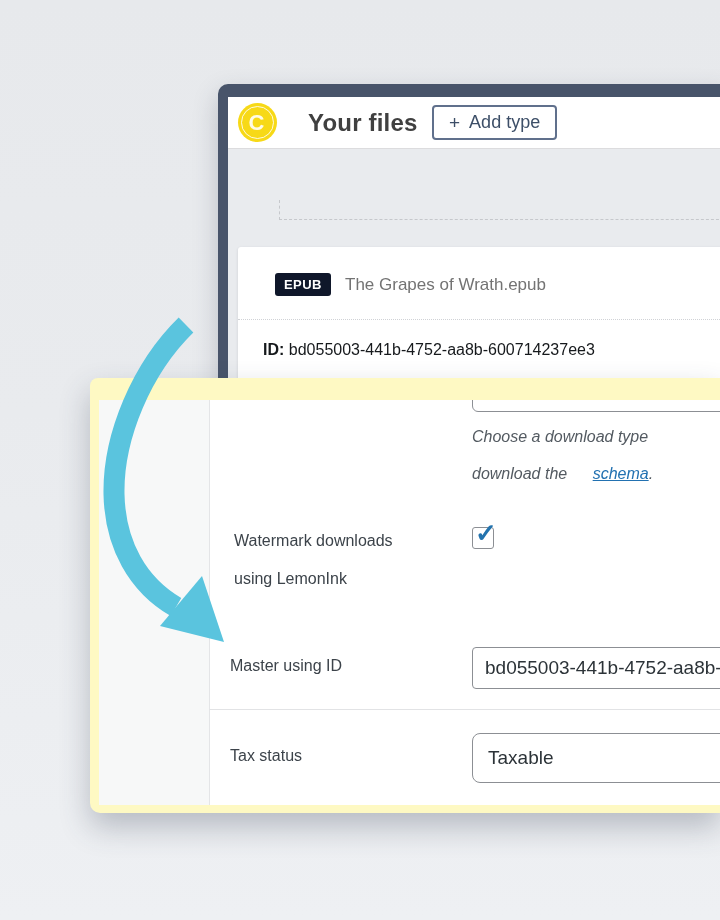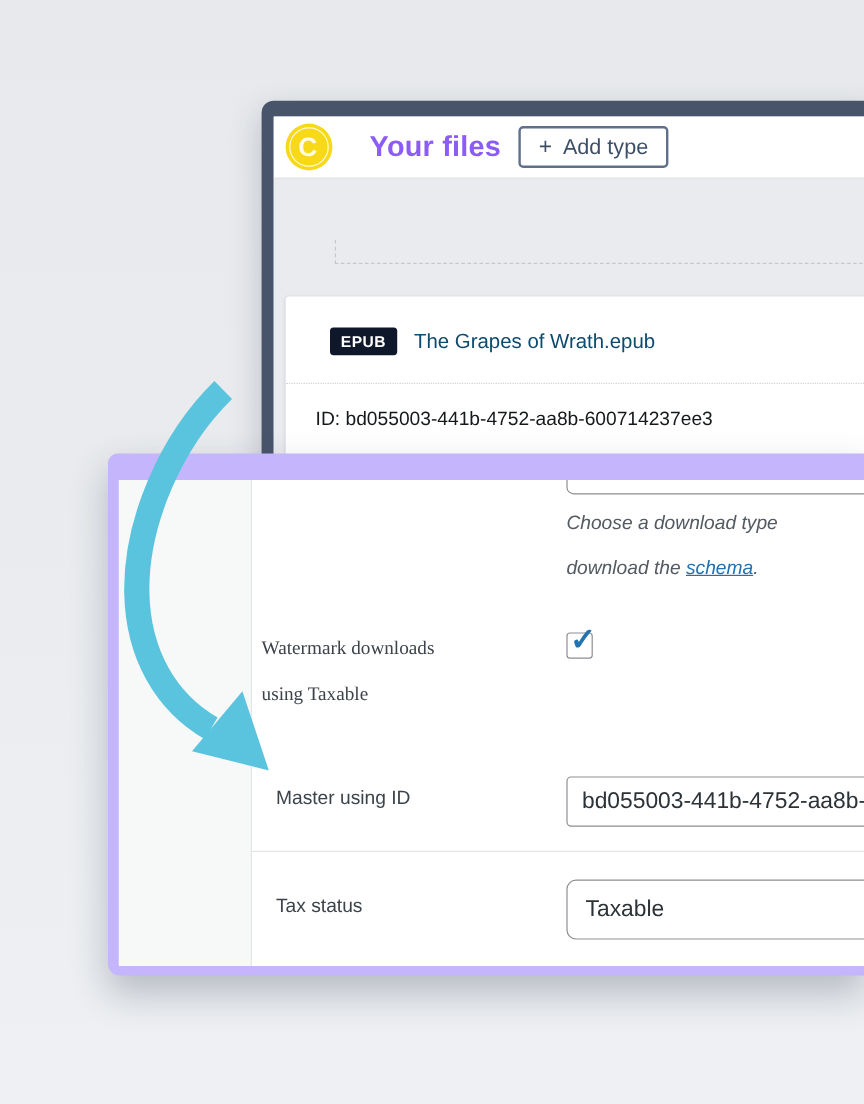--- a/index.html
+++ b/index.html
@@ -17,54 +17,54 @@
     box-shadow:0 10px 25px rgba(55,65,85,.25);
     z-index:10;
   }
   .win1-inner{width:500px;height:307px;background:#e9ebee;overflow:hidden;position:relative;}
   .files-header{position:relative;height:51px;background:#ffffff;border-bottom:1px solid #dcdcde;}
   .logo{position:absolute;left:10px;top:6px;width:39px;height:39px;border-radius:50%;background:#f7d917;}
   .logo-ring{position:absolute;inset:3px;border:1.5px solid rgba(255,255,255,.85);border-radius:50%;}
   .logo-letter{position:absolute;left:0;top:0;width:37px;height:39px;display:flex;align-items:center;justify-content:center;
     color:#fffbe6;font-size:22px;font-weight:bold;}
   .files-title{position:absolute;left:80px;top:0;height:51px;line-height:51px;
-    font-size:24px;font-weight:600;color:#8b5cf6;letter-spacing:.2px;}
+    font-size:24px;font-weight:600;color:#404040;letter-spacing:.2px;}
   .add-file-btn{position:absolute;left:204px;top:8px;height:35px;box-sizing:border-box;
     display:flex;align-items:center;gap:9px;padding:0 15px;
     background:#fff;border:2px solid #60708c;border-radius:4px;
     color:#3d4f68;font-size:18px;cursor:pointer;}
   .plus{font-size:19px;line-height:1;}
   .files-body{position:relative;height:256px;background:#e9ebee;}
   .dropzone-corner{position:absolute;left:51px;top:51px;width:449px;height:19px;
     border-left:1px dashed #c6c8cc;border-bottom:1px dashed #c6c8cc;}
   .file-card{position:absolute;left:10px;top:98px;width:500px;height:150px;
     background:#fff;border-radius:3px;box-shadow:0 1px 3px rgba(30,40,60,.14);}
   .epub-badge{position:absolute;left:37px;top:26px;background:#0f172a;color:#fff;
     font-size:13px;font-weight:bold;letter-spacing:.4px;padding:4px 9px;border-radius:3px;}
-  .file-name{position:absolute;left:107px;top:28px;font-size:17px;color:#0c4a6e;}
+  .file-name{position:absolute;left:107px;top:28px;font-size:17px;color:#737373;}
   .card-dotdiv{position:absolute;left:0;top:72px;width:100%;border-top:1px dotted #d0d2d6;}
   .id-row{position:absolute;left:25px;top:94px;font-size:16px;color:#16191c;}
-  .id-row b{font-weight:normal;text-align:center;}
+  .id-row b{font-weight:bold;text-align:center;}
   
   .win2{
     position:absolute;left:90px;top:378px;width:630px;height:435px;
-    background:#c4b5fd;border-radius:8px 0 0 10px;
+    background:#fef9c3;border-radius:8px 0 0 10px;
     padding:22px 0 8px 9px;box-sizing:border-box;
     box-shadow:0 14px 30px rgba(55,65,85,.30);
     z-index:20;
   }
   .win2-inner{position:relative;width:621px;height:405px;background:#ffffff;overflow:hidden;}
   .side-panel{position:absolute;left:0;top:0;bottom:0;width:110px;background:#f7f8f8;border-right:1px solid #e4e5e7;}
   .cut-select{position:absolute;left:373px;top:-30px;width:390px;height:42px;box-sizing:border-box;
     background:#fff;border:1px solid #8c8f94;border-radius:6px;}
   .help-text{position:absolute;left:373px;top:18px;font-size:16px;font-style:italic;
     color:#535a61;line-height:37px;white-space:nowrap;}
-  .help-text a{color:#2271b1;text-decoration:underline;cursor:pointer;}
+  .help-text a{color:#2271b1;text-decoration:underline;cursor:pointer;margin-left:21px;}
   .field-label{position:absolute;font-size:16px;color:#3c434a;white-space:nowrap;}
-  .lbl-watermark{left:119px;top:122px;line-height:38px;font-family:Liberation Serif, serif;}
+  .lbl-watermark{left:135px;top:122px;line-height:38px;}
   .checkbox{position:absolute;left:373px;top:127px;width:22px;height:22px;box-sizing:border-box;
     background:#fff;border:1px solid #8c8f94;border-radius:3px;cursor:pointer;}
   .checkmark{position:absolute;left:2px;top:-8px;font-size:26px;font-weight:bold;color:#2373ae;line-height:1;}
   .lbl-master{left:131px;top:257px;}
   .master-input{position:absolute;left:373px;top:247px;width:390px;height:42px;box-sizing:border-box;
     border:1px solid #8c8f94;border-radius:4px;background:#fff;padding:0 12px;
     font-family:"Liberation Sans",sans-serif;font-size:19px;color:#2c3338;outline:none;}
   .hdivider{position:absolute;left:110px;top:309px;width:511px;height:1px;background:#e2e3e5;}
   .lbl-tax{left:131px;top:347px;text-align:right;}
   .tax-select{position:absolute;left:373px;top:333px;width:390px;height:50px;box-sizing:border-box;
@@ -109,21 +109,21 @@
     <div class="side-panel"></div>
     <div class="cut-select"></div>
 
     <div class="help-text">
       <div>Choose a download type</div>
       <div><span>download the </span><a>schema</a><span>.</span></div>
     </div>
 
     <div class="field-label lbl-watermark">
       <div>Watermark downloads</div>
-      <div>using Taxable</div>
+      <div>using LemonInk</div>
     </div>
     <div class="checkbox">
       <span class="checkmark">✓</span>
     </div>
 
     <div class="field-label lbl-master">Master using ID</div>
     <input class="master-input" type="text" value="bd055003-441b-4752-aa8b-600714237ee3" style="">
 
     <div class="hdivider"></div>
 

